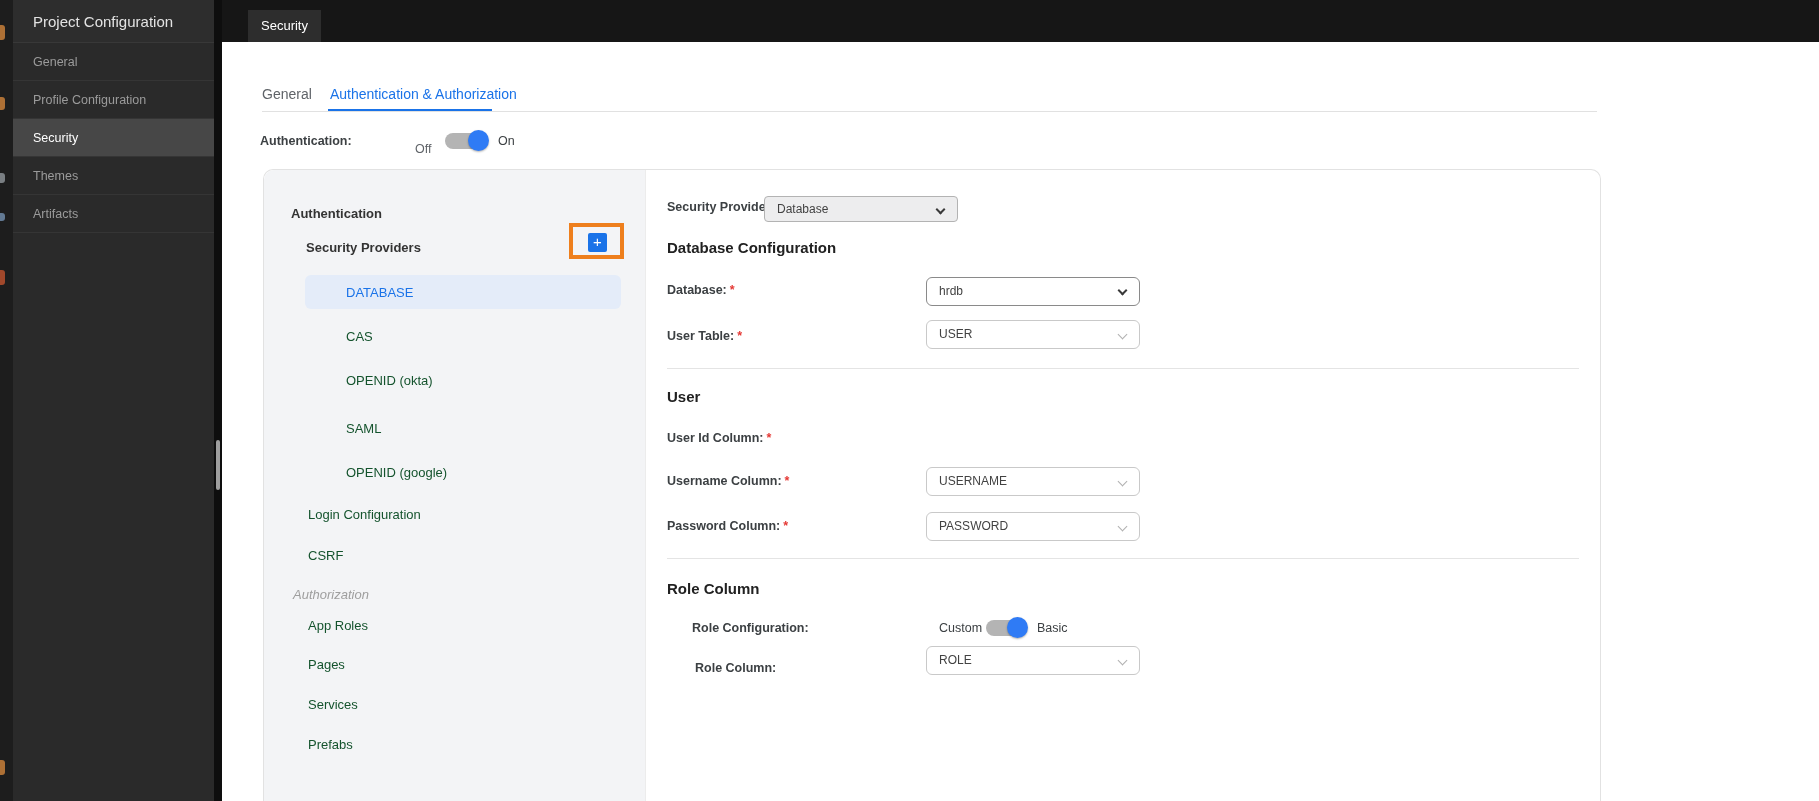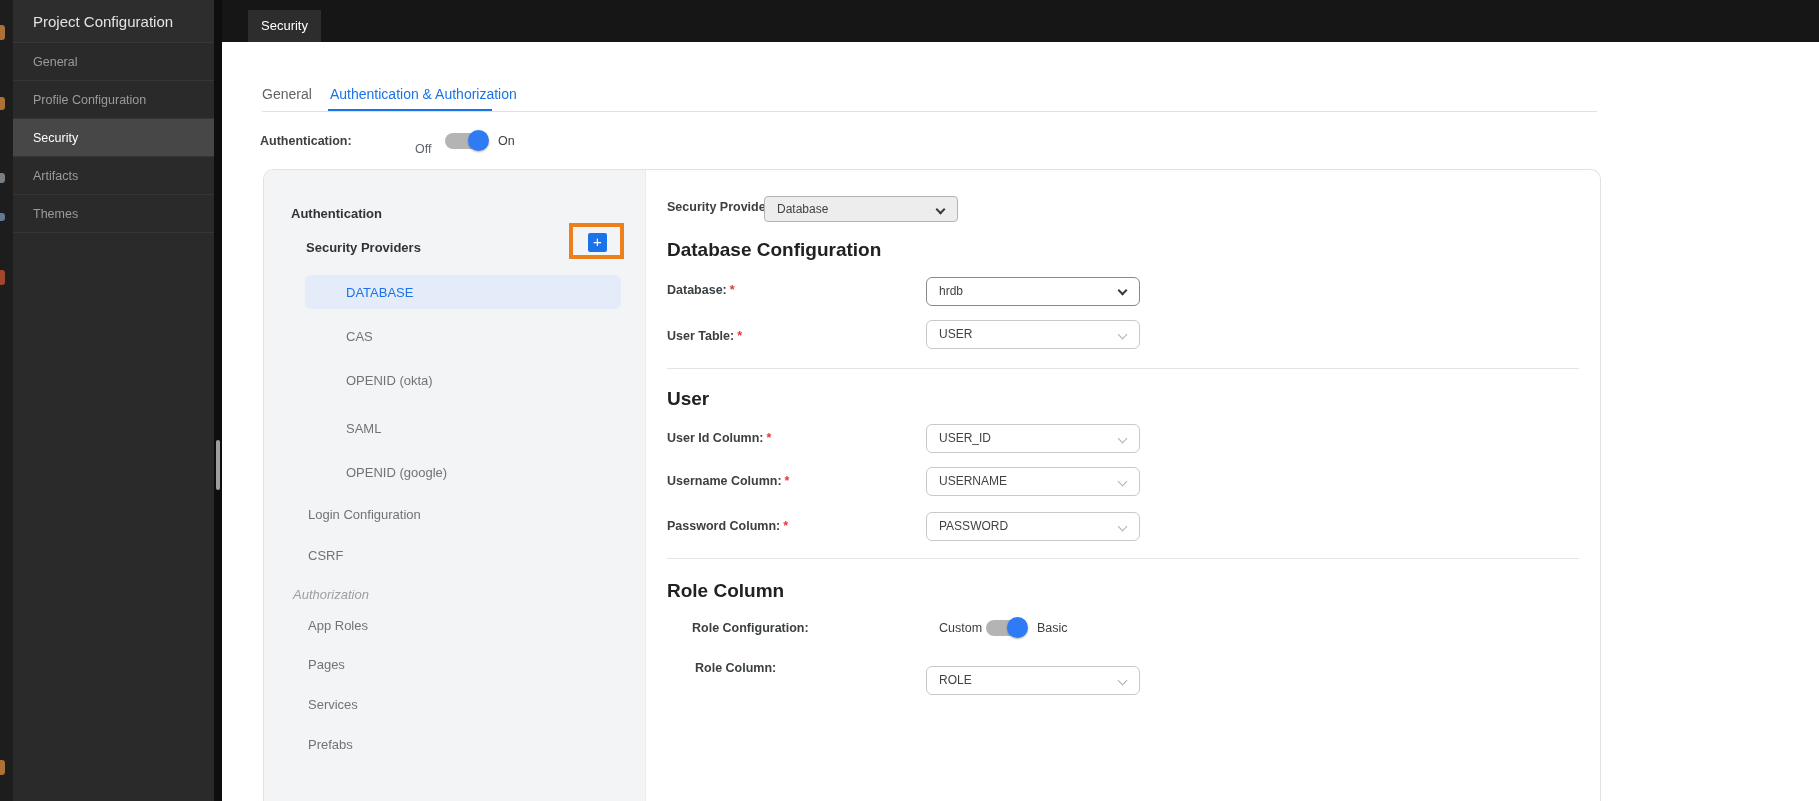--- a/index.html
+++ b/index.html
@@ -43,34 +43,34 @@
   .switch { position:absolute; cursor:pointer; }
   .switch .track { width:42px; height:16px; border-radius:8px; background:#b4b4b4; }
   .switch .knob { position:absolute; right:-2px; top:-3px; width:21px; height:21px;
     border-radius:50%; background:#2f7bf5; box-shadow:0 1px 2px rgba(0,0,0,.3); }
 
   
   #panel { left:41px; top:127px; width:1338px; height:700px; background:#fff;
     border:1px solid #e2e2e2; border-bottom:none; border-radius:10px 10px 0 0; }
   #nav-panel { position:absolute; left:0; top:0; width:382px; height:700px;
     background:#f3f4f6; border-right:1px solid #ececec; border-radius:10px 0 0 0; }
-  .nav-text { position:absolute; font-size:13px; color:#737373; cursor:pointer; white-space:nowrap; }
+  .nav-text { position:absolute; font-size:13px; color:#14532d; cursor:pointer; white-space:nowrap; }
   .nav-head { font-weight:bold; color:#333; cursor:default; }
   .nav-grey { color:#9e9e9e; cursor:default; }
   #provider-selected-row { position:absolute; left:41px; top:105px; width:316px; height:34px;
     background:#e4ecf9; border-radius:6px; cursor:pointer; }
   #add-annotation { position:absolute; left:305px; top:53px; width:55px; height:36px;
     border:4px solid #ee7f1d; }
   #add-provider-btn { position:absolute; left:324px; top:63px; width:19px; height:19px;
     background:#1a73e8; border-radius:2px; color:#fff; font-size:15px; line-height:17px;
     text-align:center; cursor:pointer; }
 
   
   .form-lbl { position:absolute; left:403px; font-size:12.5px; font-weight:bold; color:#3c4043; white-space:nowrap; }
-  .sec-head { position:absolute; left:403px; font-size:19px; font-weight:bold; color:#212121; }
+  .sec-head { position:absolute; left:403px; font-size:15px; font-weight:bold; color:#212121; }
   .sel { position:absolute; left:662px; width:214px; height:29px; background:#fff;
     border:1px solid #c9c9c9; border-radius:6px; font-size:12px; color:#424242;
     line-height:27px; padding-left:12px; cursor:pointer; }
   .sel.native { left:500px; width:194px; height:26px; background:#ededee;
     border:1px solid #b3b3b3; border-radius:4px; line-height:24px; }
   .sel.strong { border-color:#8a8a8a; }
   .chev { position:absolute; right:13px; top:9px; width:7px; height:7px;
     border-right:2px solid #3a3a3a; border-bottom:2px solid #3a3a3a; transform:rotate(45deg); }
   .chev.light { border-right:1.5px solid #b0b0b0; border-bottom:1.5px solid #b0b0b0; top:10px; }
   .divider { position:absolute; left:403px; width:912px; height:1px; background:#e4e4e4; }
@@ -86,22 +86,22 @@
   <div class="rail-sliver" style="top:213px;height:8px;background:#6e8aa8;"></div>
   <div class="rail-sliver" style="top:270px;height:15px;background:#b8502e;"></div>
   <div class="rail-sliver" style="top:760px;height:15px;background:#c77f3a;"></div>
 </div>
 
 <div id="sidebar" class="abs">
   <div class="title">Project Configuration</div>
   <div class="side-item">General</div>
   <div class="side-item">Profile Configuration</div>
   <div class="side-item active">Security</div>
+  <div class="side-item">Themes</div>
   <div class="side-item">Artifacts</div>
-  <div class="side-item">Themes</div>
 </div>
 
 <div id="gap-strip" class="abs">
   <div id="side-scroll-thumb"></div>
 </div>
 
 <div id="topbar" class="abs">
   <div class="wintab">Security</div>
 </div>
 
@@ -163,24 +163,20 @@
     <div class="form-lbl" style="top:159px;"><span>User Table:</span><span class="req">*</span></div>
     <div class="sel" style="top:150px;">
       <span>USER</span>
       <span class="chev light"></span>
     </div>
 
     <div class="divider" style="top:198px;"></div>
     <div class="sec-head" style="top:218px;">User</div>
 
     <div class="form-lbl" style="top:261px;"><span>User Id Column:</span><span class="req">*</span></div>
-    <div class="sel" style="top:254px;">
-      <span>USER_ID</span>
-      <span class="chev light"></span>
-    </div>
 
     <div class="form-lbl" style="top:304px;"><span>Username Column:</span><span class="req">*</span></div>
     <div class="sel" style="top:297px;">
       <span>USERNAME</span>
       <span class="chev light"></span>
     </div>
 
     <div class="form-lbl" style="top:349px;"><span>Password Column:</span><span class="req">*</span></div>
     <div class="sel" style="top:342px;">
       <span>PASSWORD</span>
@@ -192,19 +188,19 @@
 
     <div class="form-lbl" style="top:451px;padding-left:25px;">Role Configuration:</div>
     <div class="tog-side-lbl" style="left:675px;top:451px;">Custom</div>
     <div class="switch" style="left:722px;top:450px;">
       <div class="track" style="width:40px;"></div>
       <div class="knob"></div>
     </div>
     <div class="tog-side-lbl" style="left:773px;top:451px;">Basic</div>
 
     <div class="form-lbl" style="top:491px;padding-left:28px;">Role Column:</div>
-    <div class="sel" style="top:496px;">
+    <div class="sel" style="top:476px;">
       <span>ROLE</span>
       <span class="chev light"></span>
     </div>
 
   </div>
 </div>
 
 </body></html>

